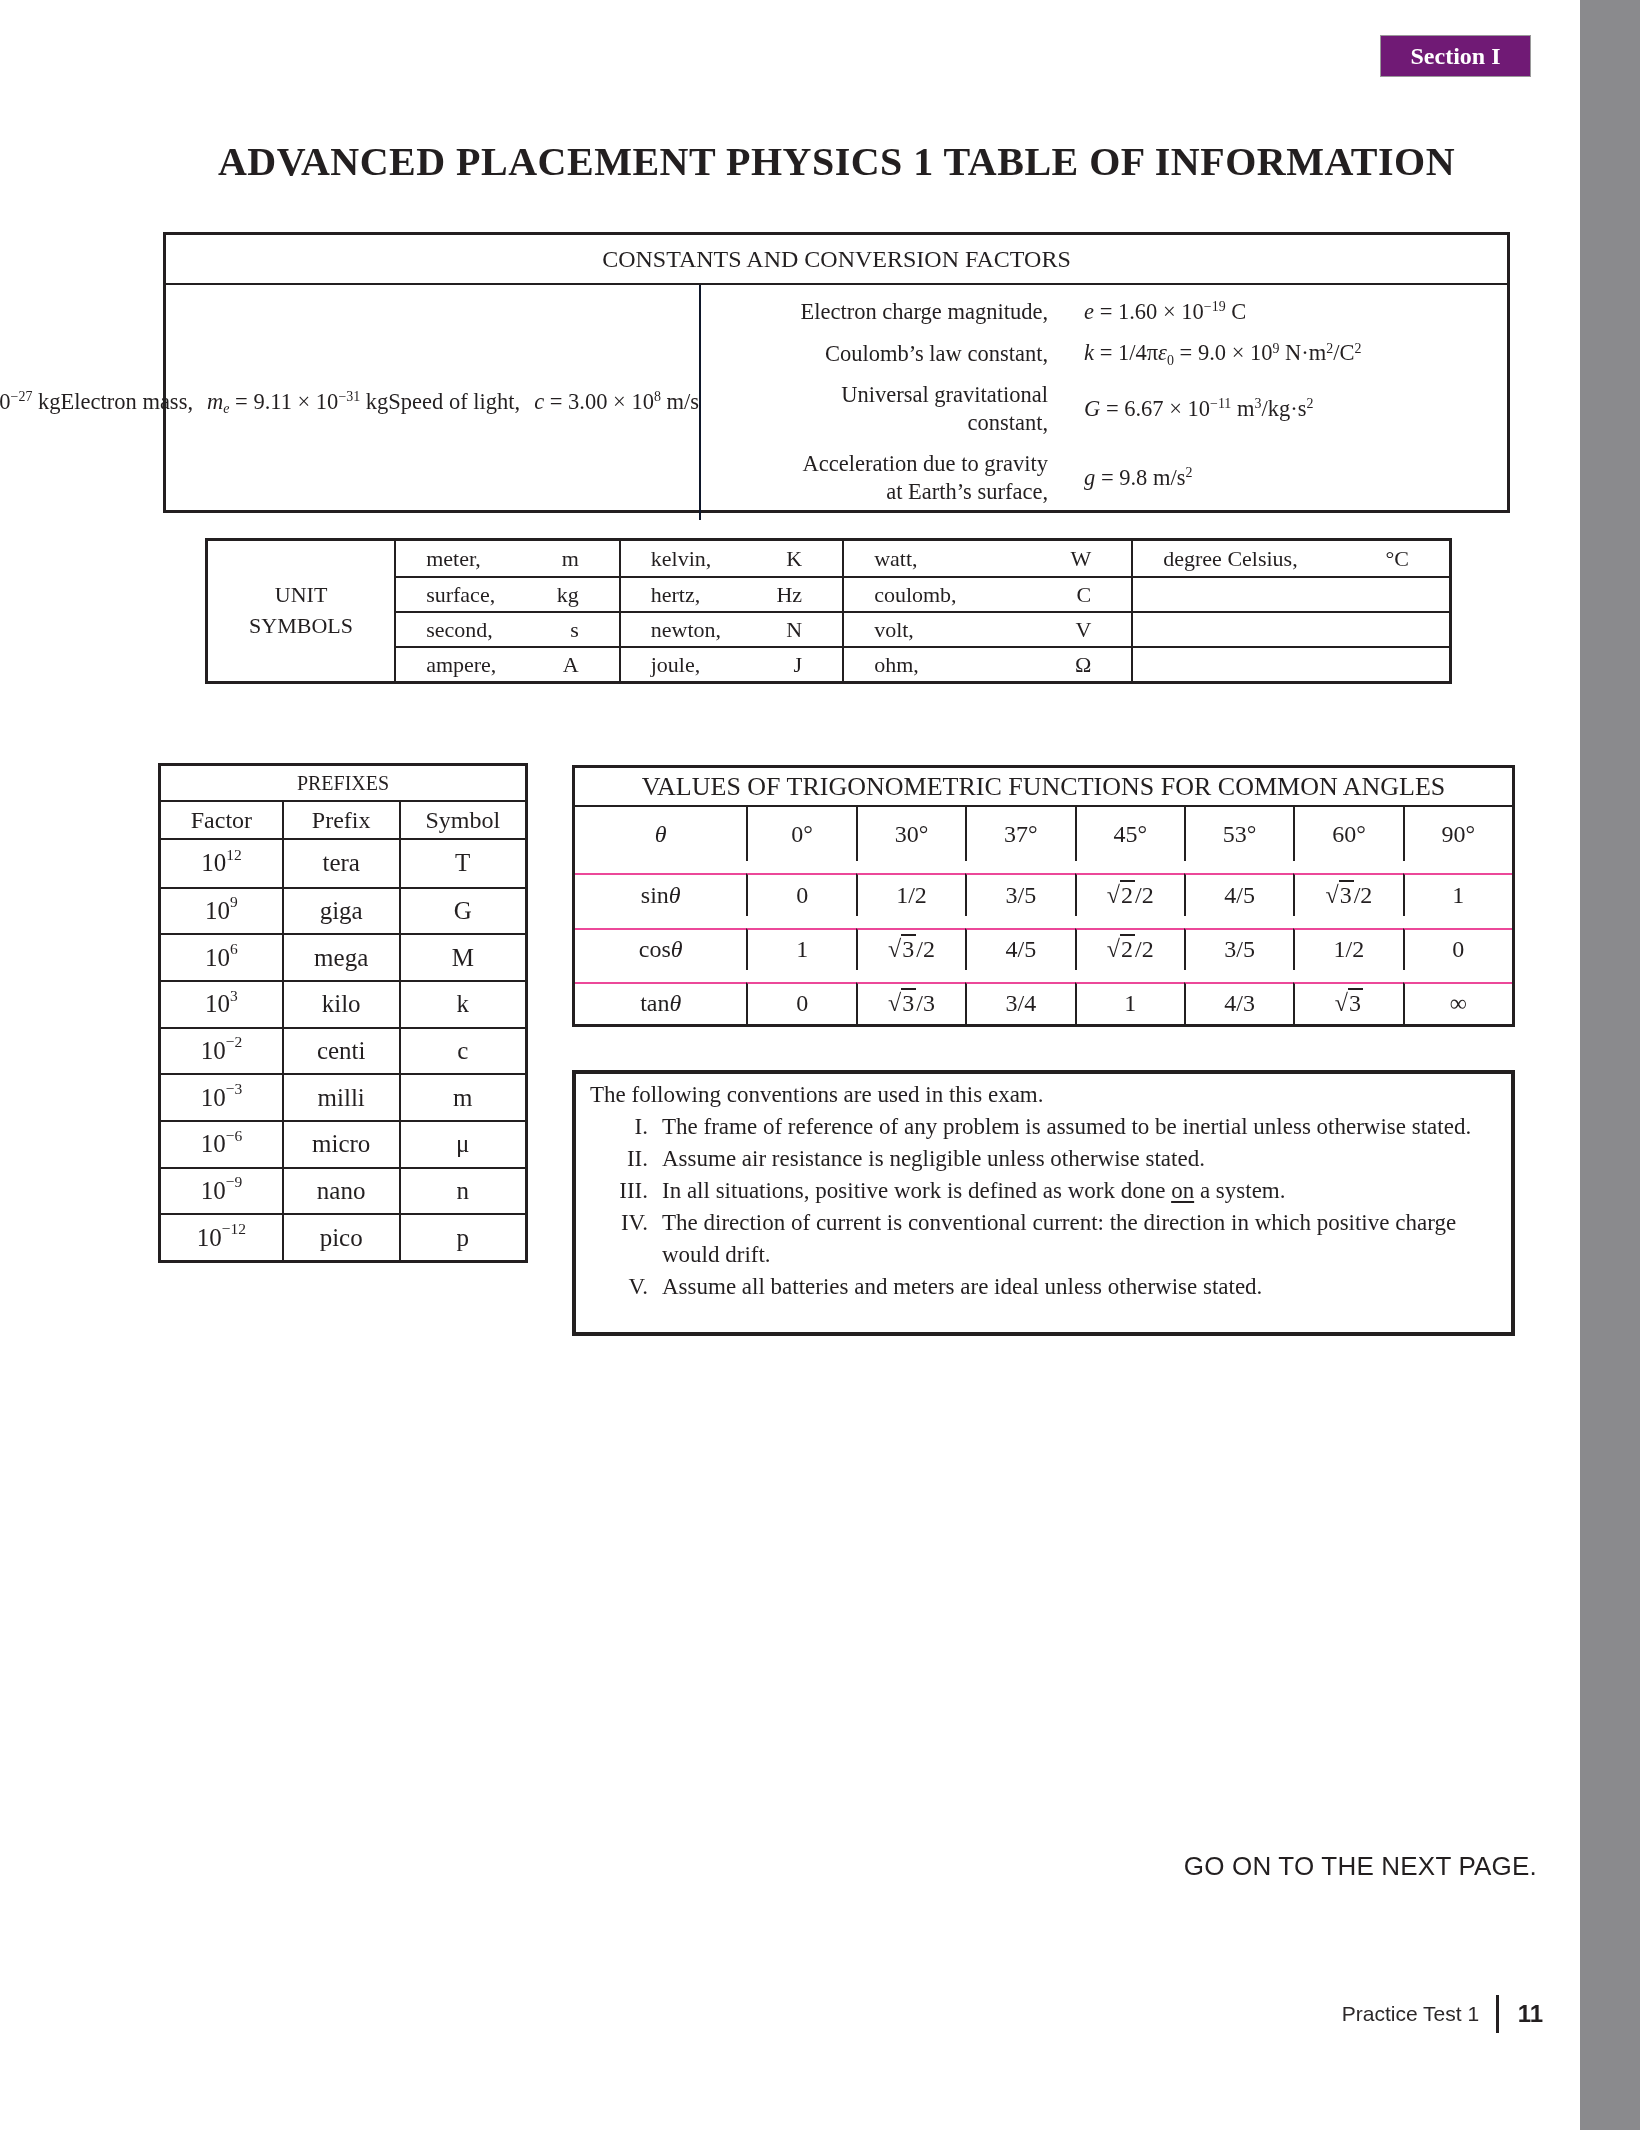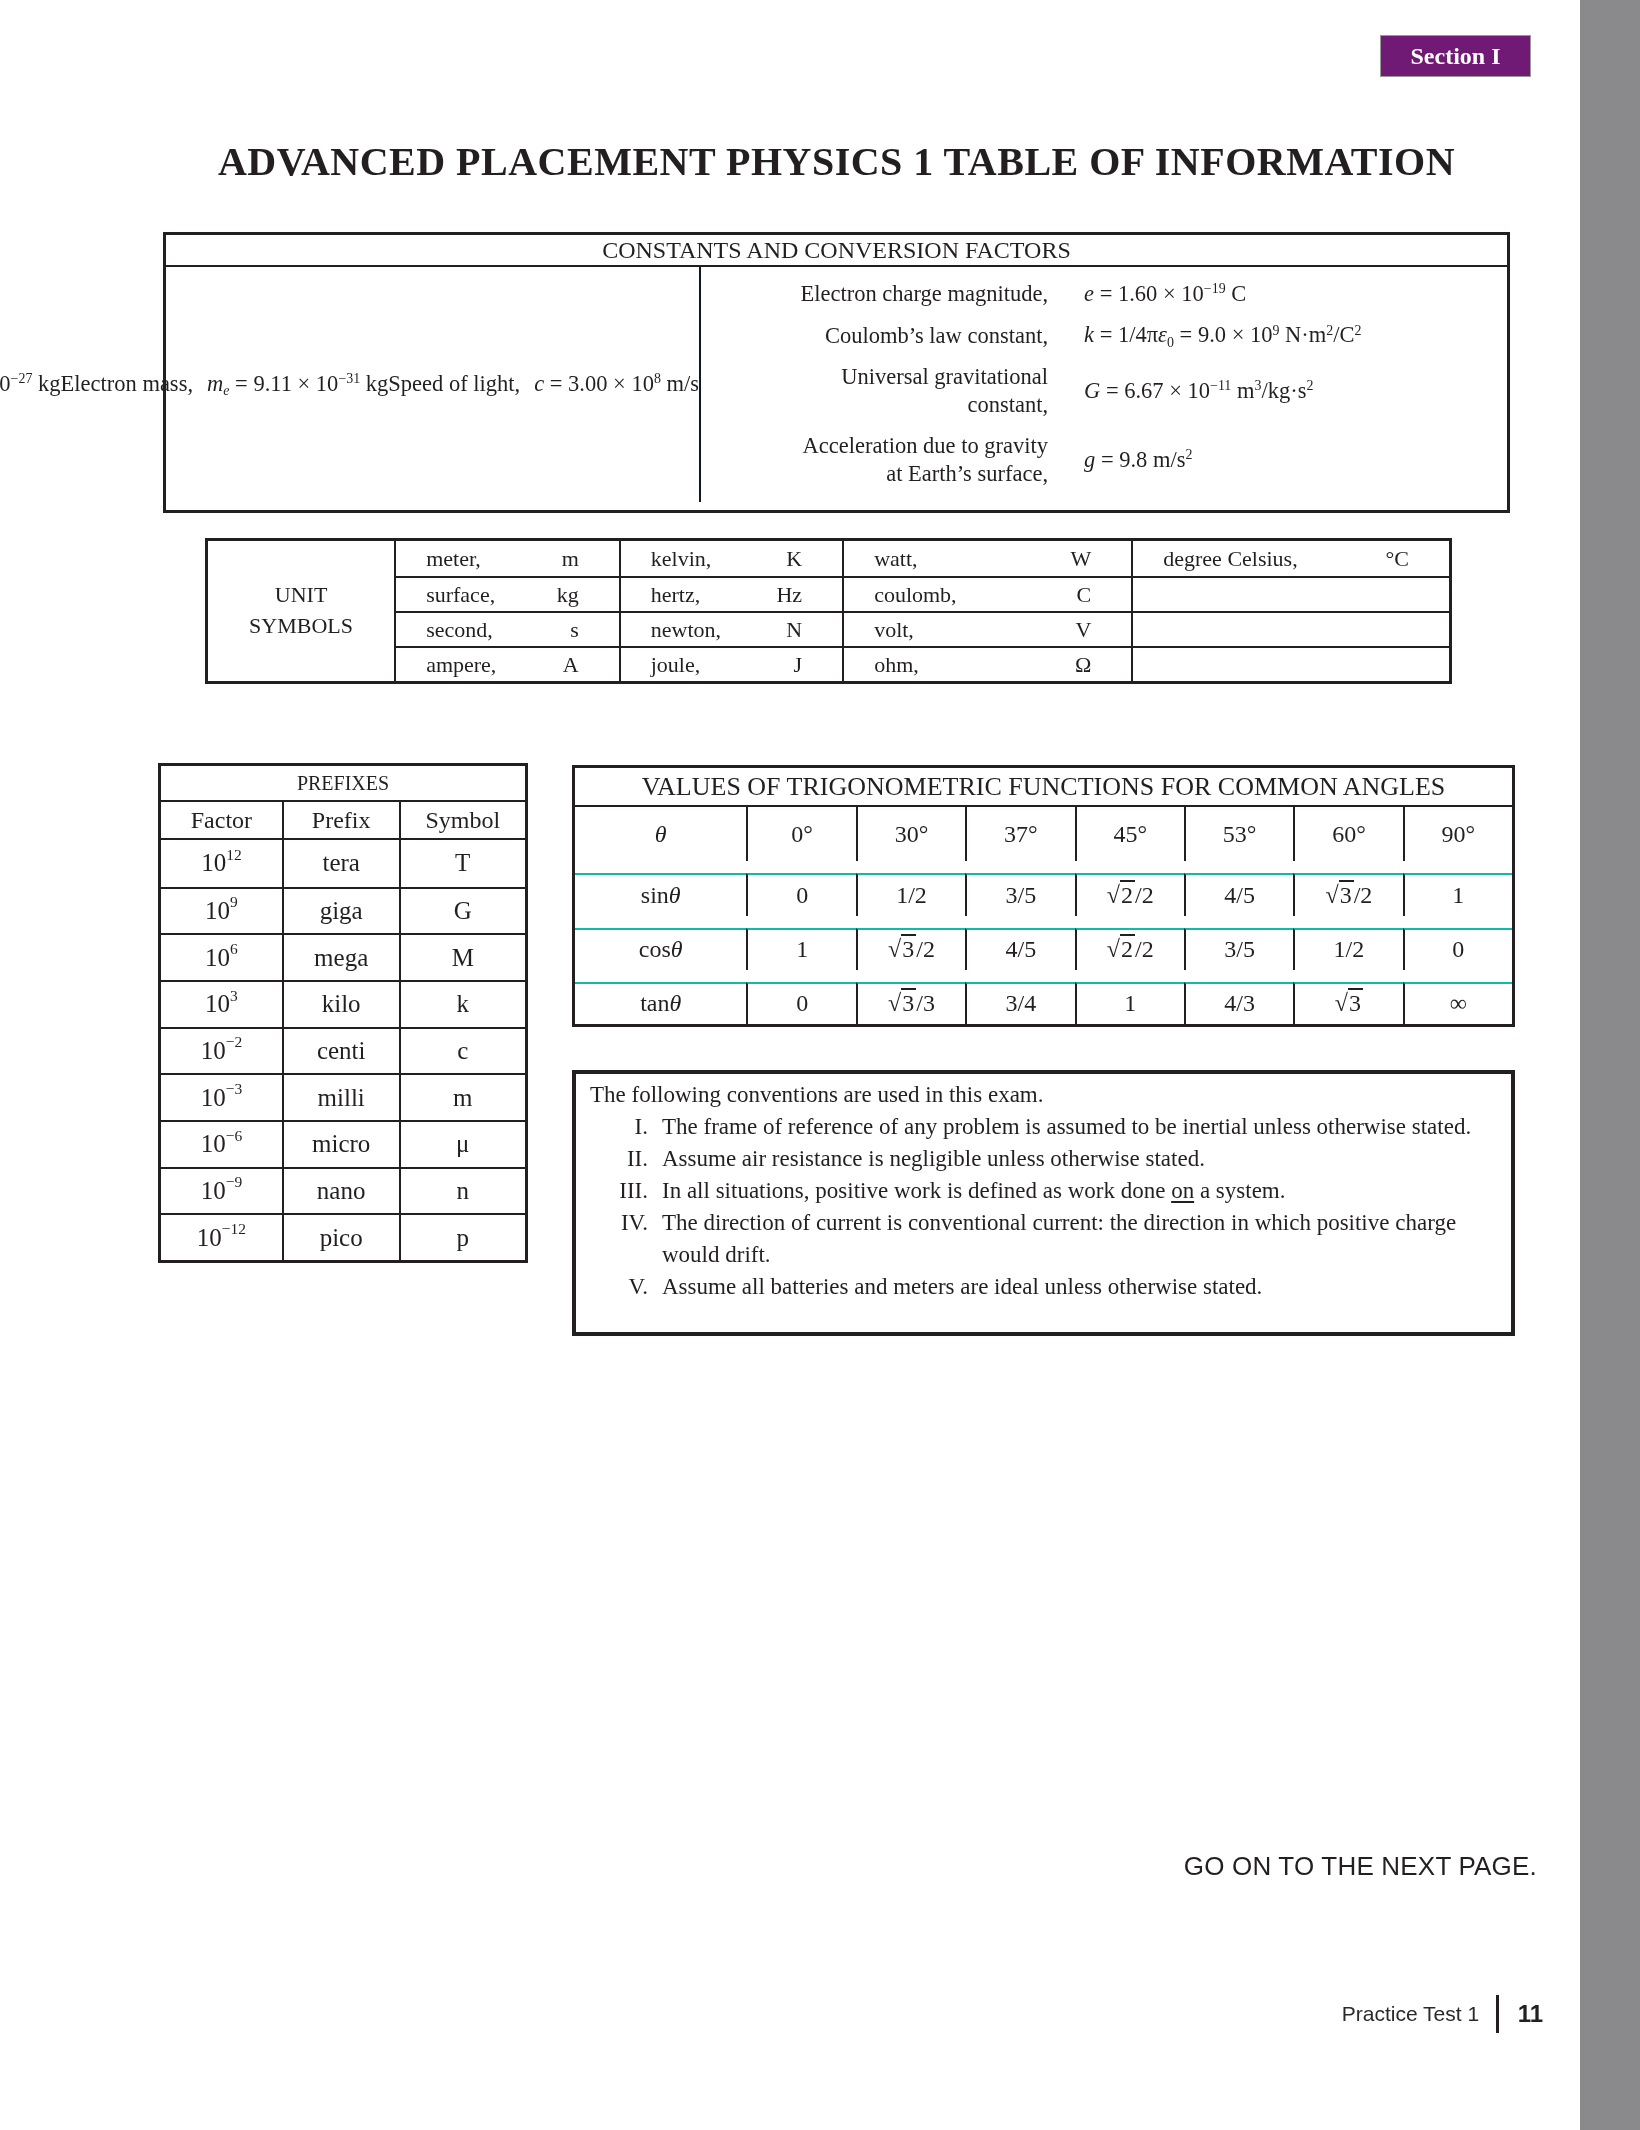--- a/index.html
+++ b/index.html
@@ -17,21 +17,21 @@
 
   .badge{position:absolute;left:1380px;top:35px;width:151px;height:42px;background:#701a75;
          border:1px solid #9a9a9a;display:flex;align-items:center;justify-content:center;
          color:#ffffff;font-weight:bold;font-size:24px;}
 
   .title{position:absolute;left:163px;top:138px;width:1347px;text-align:center;
          font-size:40px;font-weight:bold;letter-spacing:0.5px;}
 
   
   .constants{position:absolute;left:163px;top:232px;width:1347px;height:281px;border:3px solid #231f20;}
-  .c-hdr{height:32px;border-bottom:2px solid #231f20;display:flex;align-items:center;justify-content:center;
+  .c-hdr{height:50px;border-bottom:2px solid #231f20;display:flex;align-items:center;justify-content:center;
          font-size:24px;}
   .c-body{display:flex;height:235px;}
   .c-left{width:39.9%;border-right:2px solid #0f172a;display:flex;
           justify-content:flex-end;padding:8px 0 10px 58px;}
   .c-right{flex:1;display:flex;flex-direction:column;justify-content:space-around;padding:6px 12px 8px 0;}
   .c-row{font-size:22.5px;display:flex;align-items:center;white-space:nowrap;}
   .c-lbl{margin-right:14px;}
   .c-rowr{font-size:22.5px;display:flex;align-items:center;}
   .r-lbl{width:347px;text-align:right;white-space:pre-line;line-height:1.22;flex:none;}
   .r-frm{margin-left:36px;white-space:nowrap;}
@@ -61,21 +61,21 @@
 
   
   .trig{position:absolute;left:572px;top:765px;width:943px;height:262px;border:3px solid #231f20;
         display:flex;flex-direction:column;}
   .t-title{height:39px;border-bottom:2.5px solid #231f20;display:flex;align-items:center;justify-content:center;
            font-size:26px;white-space:nowrap;}
   .t-grid{flex:1;display:grid;grid-template-columns:18.3% repeat(7,1fr);grid-template-rows:repeat(4,1fr);
           font-size:24px;}
   .t-cell{display:flex;align-items:center;justify-content:center;}
   .t-cell.bl{border-left:2px solid #231f20;}
-  .t-cell.bt{border-top:2px solid #14b8a6;margin-top:12px;}
+  .t-cell.bt{border-top:2px solid #ec4899;margin-top:12px;}
 
   
   .conv{position:absolute;left:572px;top:1070px;width:943px;height:266px;border:4px solid #231f20;
         padding:5px 12px 0 14px;font-size:23px;line-height:32px;}
   .conv-item{display:flex;}
   .conv-num{flex:0 0 58px;text-align:right;margin-right:14px;}
   .conv-txt{flex:1;}
 
   .goon{position:absolute;right:103px;top:1851px;font-family:"Liberation Sans","DejaVu Sans",sans-serif;
         font-weight:normal;font-size:26px;letter-spacing:0.2px;}

